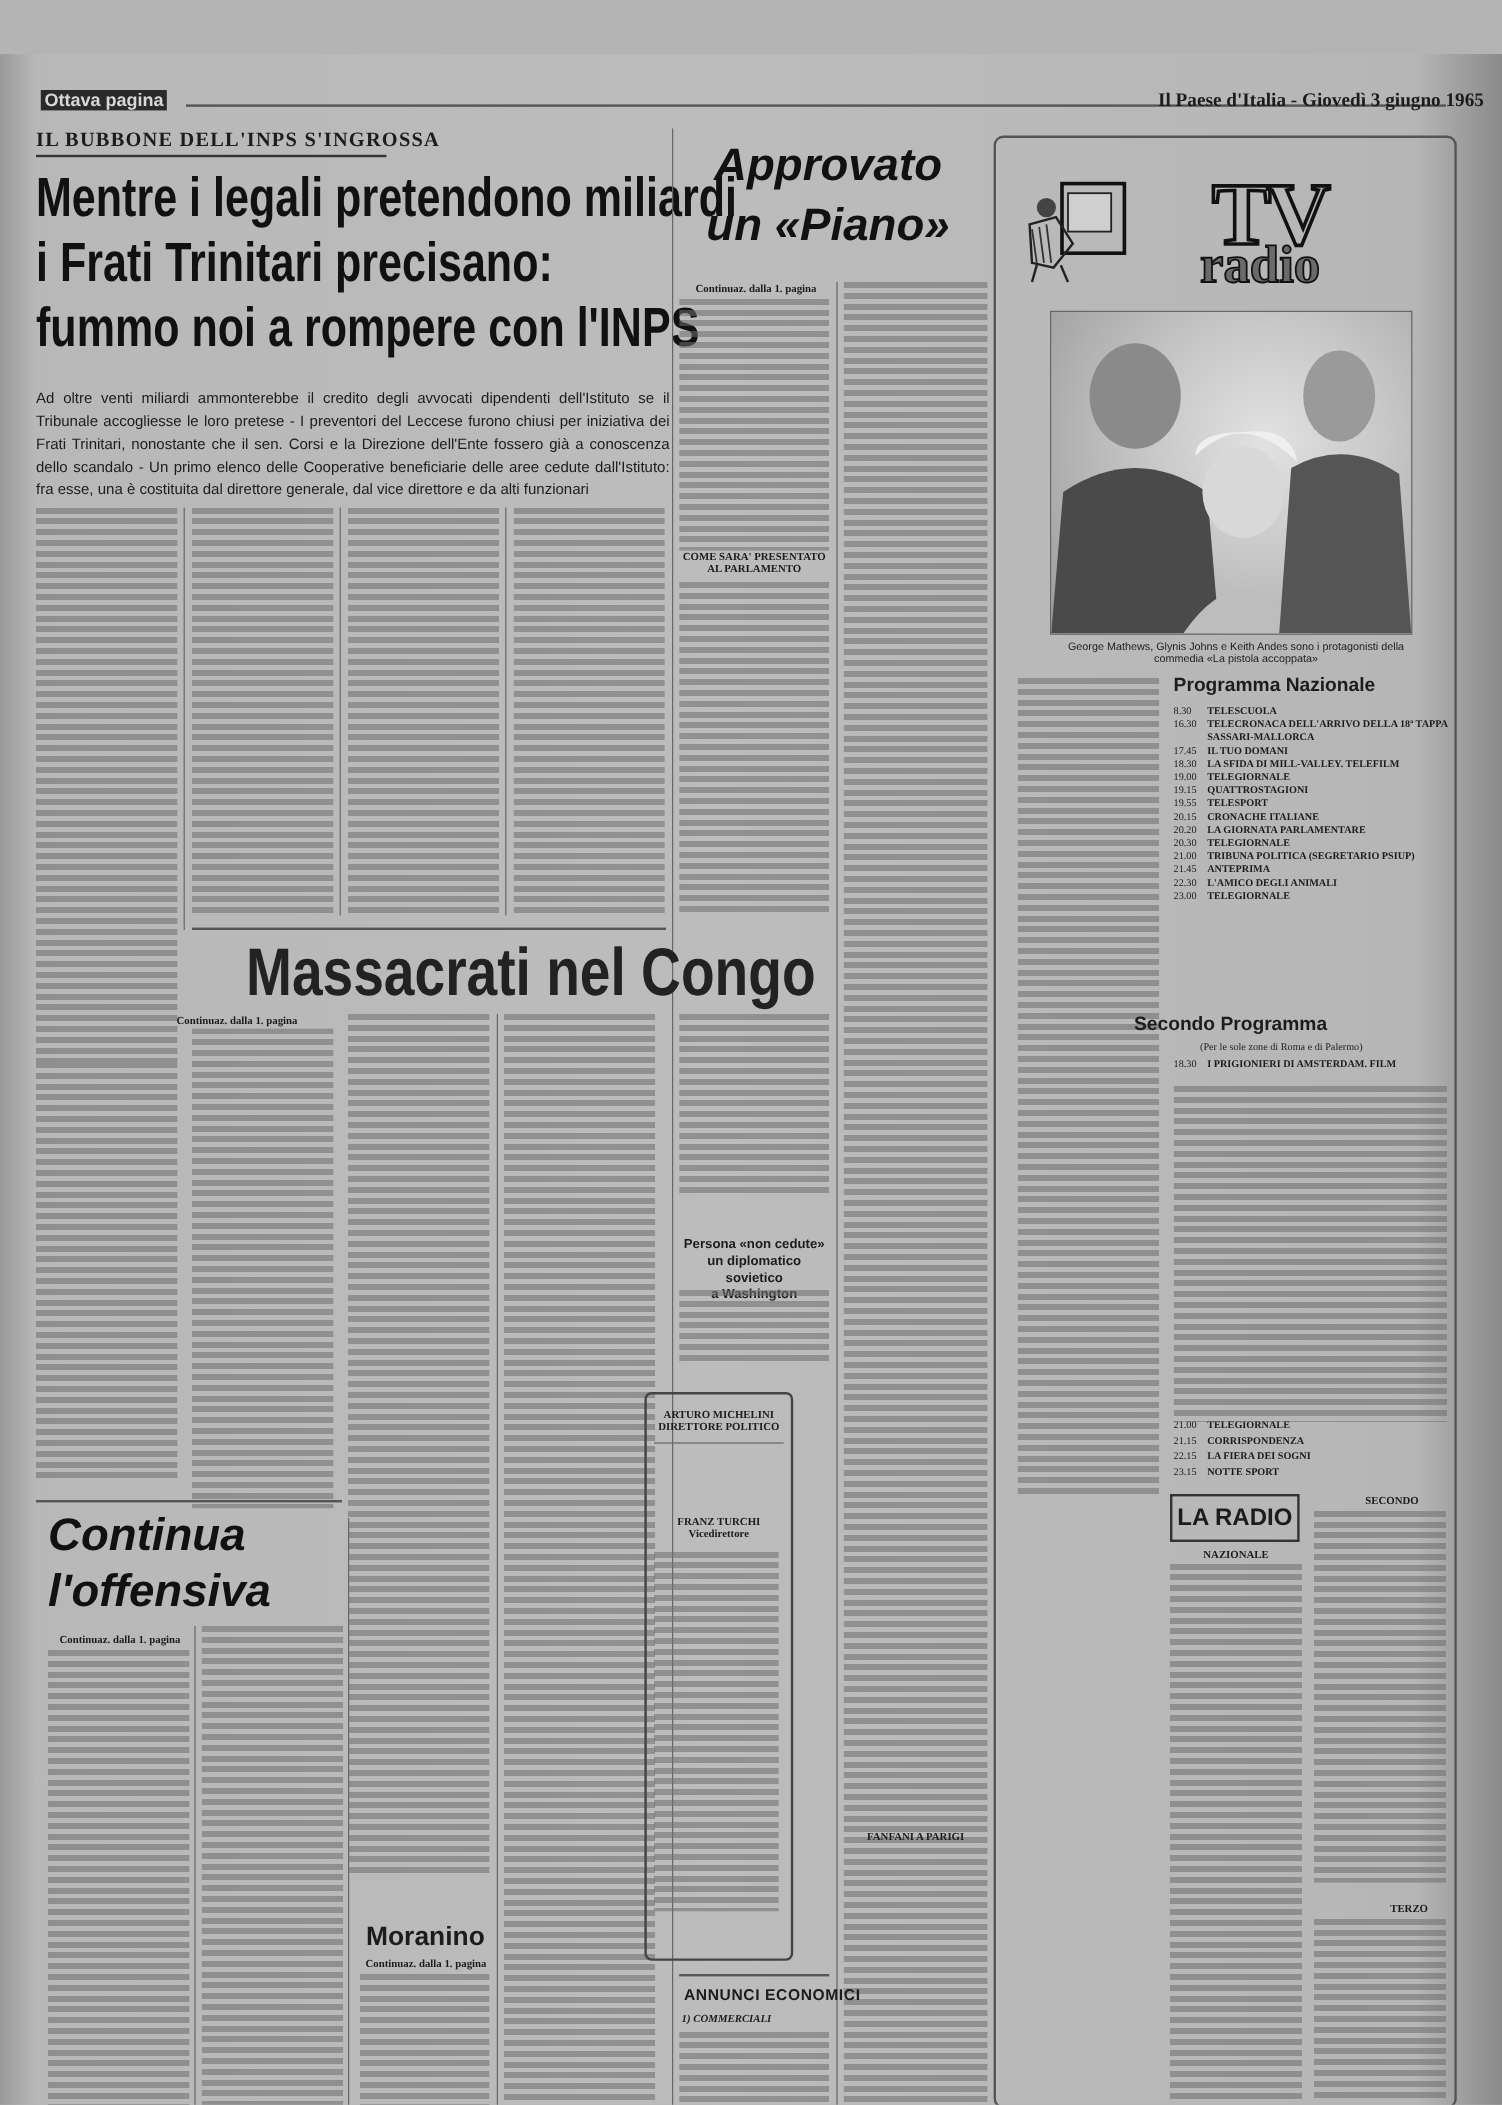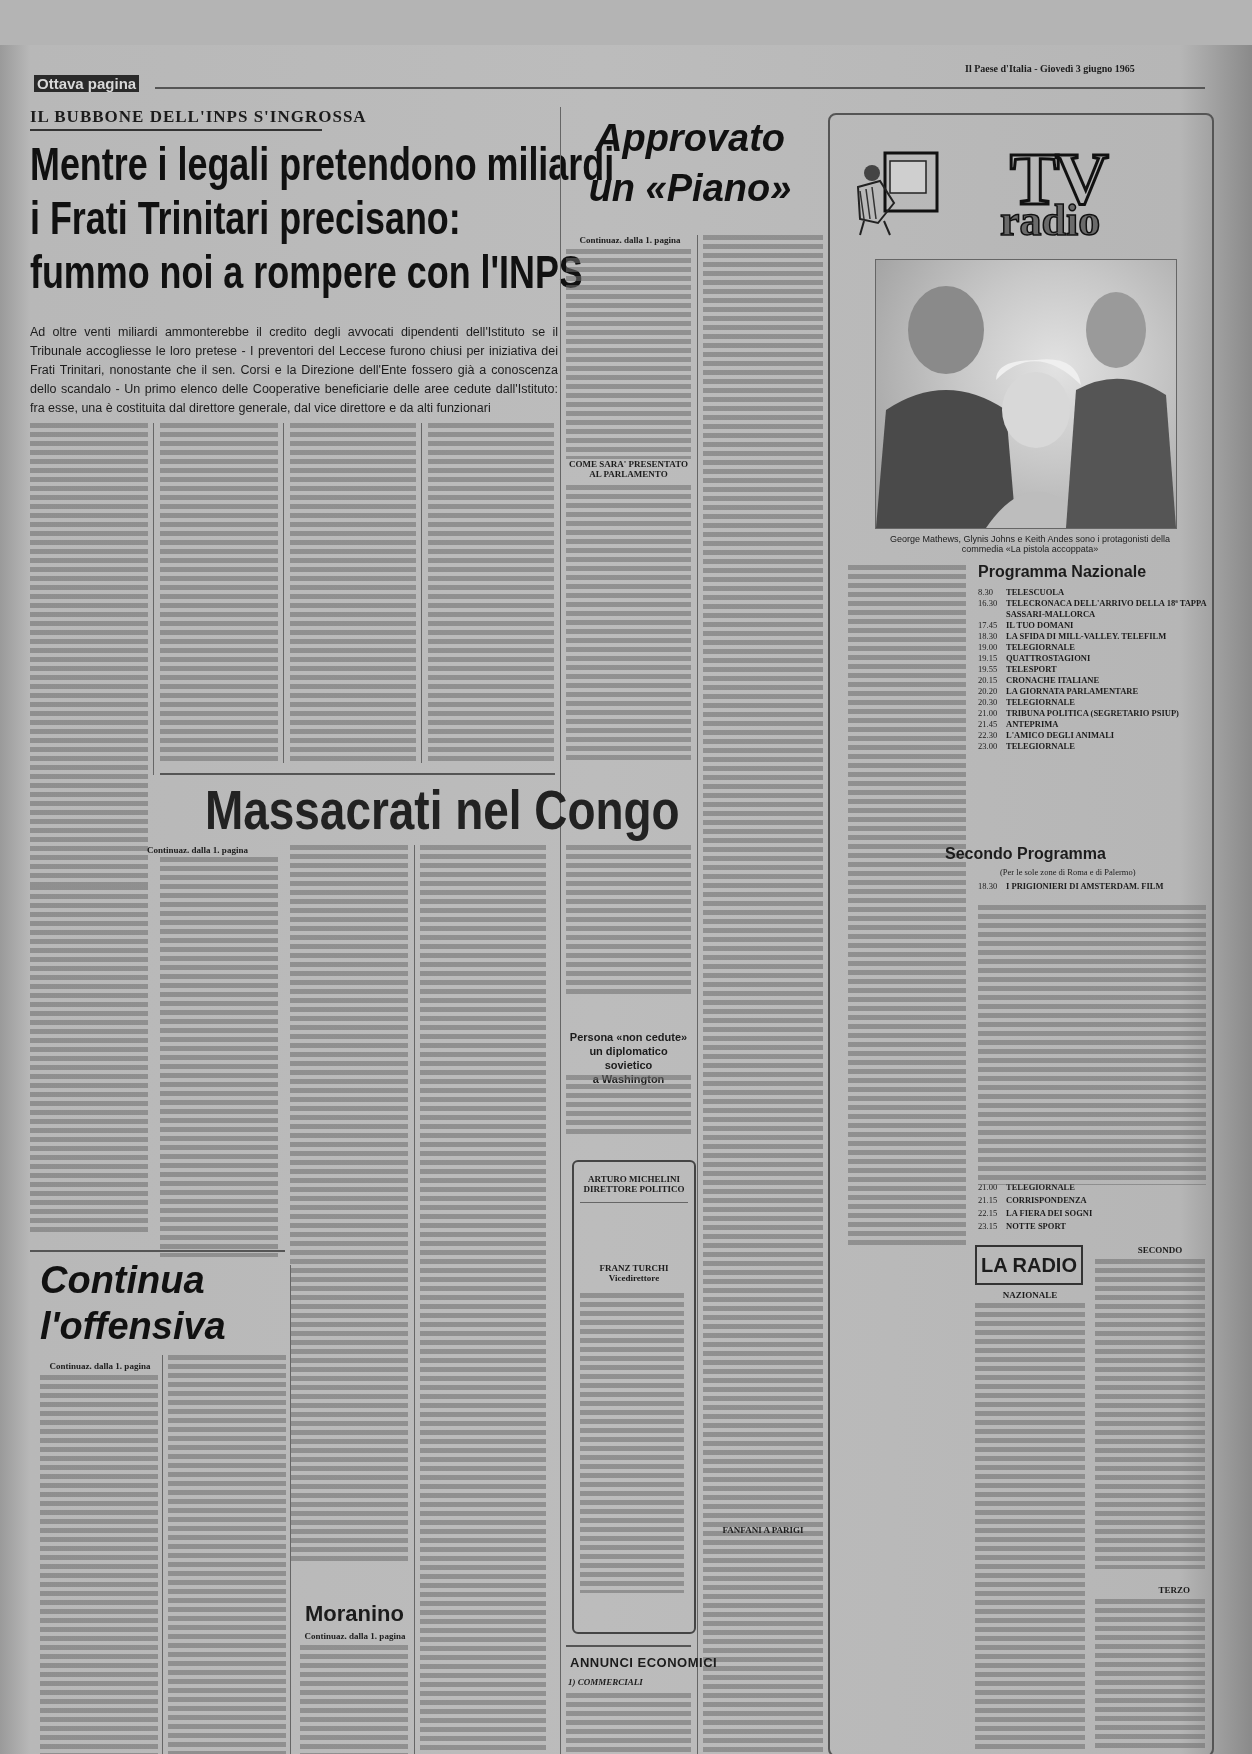--- a/index.html
+++ b/index.html
@@ -1,21 +1,21 @@
 <!DOCTYPE html>
 <html><head>
 <meta charset="utf-8">
 <style>
   html,body{margin:0;padding:0;}
   body{width:1252px;height:1754px;background:#b4b4b4;overflow:hidden;position:relative;font-family:"Liberation Serif",serif;color:#1c1c1c;}
   .page{position:absolute;left:0;top:0;width:1252px;height:1754px;background:linear-gradient(90deg,#9a9a9a 0,#b8b8b8 30px,#bcbcbc 600px,#b6b6b6 1180px,#8a8a8a 1252px);margin-top:45px;}
   .abs{position:absolute;}
   .folio{left:34px;top:30px;font-family:"Liberation Sans",sans-serif;font-weight:bold;font-size:15px;background:#2a2a2a;color:#d8d8d8;padding:0 3px;}
   .folio-rule{left:155px;top:42px;width:1050px;height:2px;background:#555;}
-  .dateline{left:965px;top:18px;font-size:10px;font-weight:bold;}
+  .dateline{left:965px;top:30px;font-size:16px;font-weight:bold;}
   .kicker{left:30px;top:62px;font-size:17px;font-weight:bold;letter-spacing:1px;}
   .kicker-rule{left:30px;top:84px;width:292px;height:2px;background:#333;}
   .headline{left:30px;top:92px;width:530px;font-family:"Liberation Sans",sans-serif;font-weight:bold;font-size:46px;line-height:54px;transform:scaleX(0.78);transform-origin:left top;white-space:nowrap;color:#111;}
   .summary{left:30px;top:278px;width:528px;font-family:"Liberation Sans",sans-serif;font-size:12.5px;line-height:19px;text-align:justify;}
   .col{position:absolute;font-size:7px;line-height:9px;color:#555;text-align:justify;overflow:hidden;}
   .col .lines{width:100%;height:100%;background:repeating-linear-gradient(180deg,#6d6d6d 0,#6d6d6d 5px,transparent 5px,transparent 9px);opacity:.55;}
   .vrule{position:absolute;width:1px;background:#666;}
   .hrule{position:absolute;height:2px;background:#555;}
   .approvato{left:580px;top:68px;font-family:"Liberation Sans",sans-serif;font-weight:bold;font-style:italic;font-size:38px;line-height:50px;text-align:center;width:220px;color:#111;}
   .small-cap{font-size:9px;font-weight:bold;text-align:center;}
@@ -112,21 +112,21 @@
     </div>
   <div class="abs notice" style="left:566px;top:985px;width:125px;font-size:11px;line-height:14px;">
     <div>Persona «non cedute»</div>
     <div>un diplomatico sovietico</div>
     <div>a Washington</div>
   </div>
   <div class="col" style="left:566px;top:1030px;width:125px;height:60px;">
       <div class="lines"></div>
     </div>
 
-  <div class="box" style="left:572px;top:1115px;width:120px;height:470px;">
+  <div class="box" style="left:537px;top:1115px;width:120px;height:470px;">
     <div class="small-cap" style="margin-top:12px;">ARTURO MICHELINI</div>
     <div class="small-cap">DIRETTORE POLITICO</div>
     <div style="height:1px;background:#666;margin:8px 6px;"></div>
     <div class="small-cap" style="margin-top:60px;">FRANZ TURCHI</div>
     <div class="small-cap">Vicedirettore</div>
     <div class="col" style="position:relative;margin:10px 6px 0;width:104px;height:300px;">
         <div class="lines"></div>
       </div>
   </div>
 

